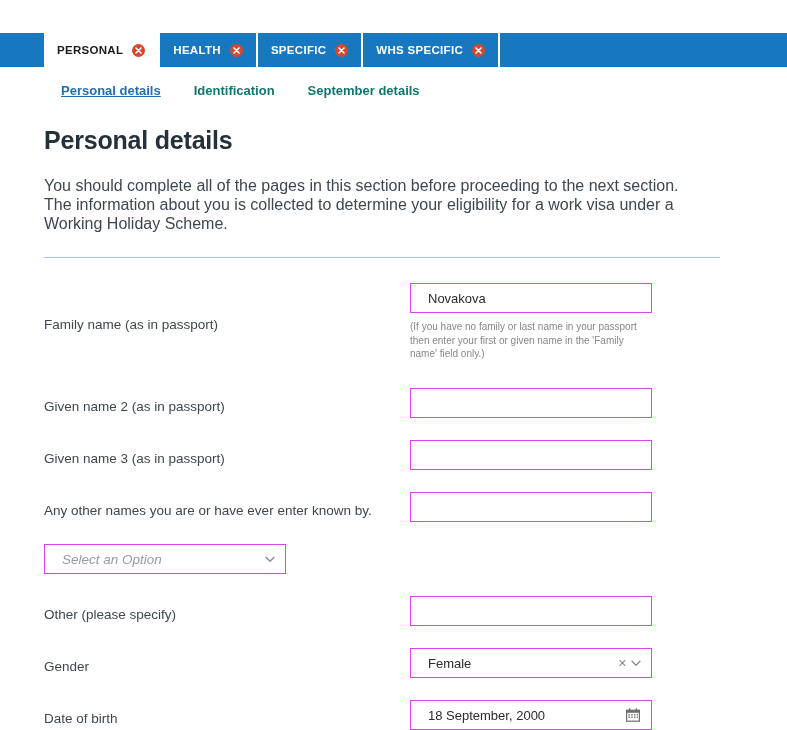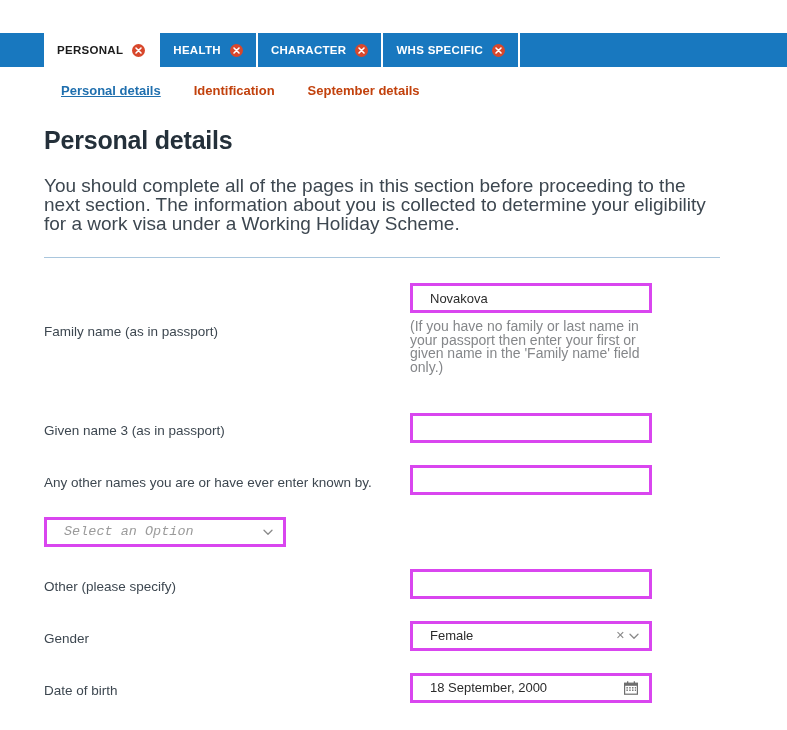--- a/index.html
+++ b/index.html
@@ -76,42 +76,42 @@
     display: flex;
     align-items: center;
     gap: 33px;
     padding: 14px 0 0 61px;
     height: 32px;
     box-sizing: border-box;
   }
   .subnav-item {
     font-size: 13px;
     font-weight: bold;
-    color: #c2410c;
+    color: #0f766e;
     cursor: pointer;
     white-space: nowrap;
   }
   .subnav-item.current {
     color: #1f6fae;
     text-decoration: underline;
   }
 
   
   #content {
     padding: 0 0 0 44px;
   }
   #page-title {
     font-size: 25px;
     font-weight: bold;
     color: #24303a;
     margin: 27px 0 0 0;
     letter-spacing: -0.2px;
   }
   #intro {
-    font-size: 19px;
+    font-size: 16px;
     line-height: 19px;
     color: #3d4750;
     margin: 21px 0 0 0;
     max-width: 663px;
   }
   #divider {
     height: 1px;
     background: #a9c6dd;
     width: 676px;
     margin: 24px 0 0 0;
@@ -134,59 +134,58 @@
     padding-top: 6px;
     line-height: 17px;
   }
   .row-field {
     flex: 0 0 242px;
   }
   .field-box {
     width: 242px;
     height: 30px;
     box-sizing: border-box;
-    border: 3px solid #d946ef;
+    border: 1px solid #d946ef;
     background: #ffffff;
     display: flex;
     align-items: center;
     padding: 0 8px 0 17px;
     font-size: 13px;
     color: #2b2b2b;
     cursor: text;
   }
   .field-box.select { cursor: pointer; }
   .field-text {
     flex: 1 1 auto;
     white-space: nowrap;
     overflow: hidden;
   }
   .field-text.placeholder {
     color: #9b9b9b;
     font-style: italic;
     font-size: 13.5px;
-    font-family: Liberation Mono, monospace;
   }
   .field-adorn {
     display: flex;
     align-items: center;
     gap: 2px;
     flex: 0 0 auto;
     color: #8a8a8a;
   }
   .clear-x {
     font-size: 11px;
     color: #8a8a8a;
     line-height: 1;
     cursor: pointer;
   }
   .chevron { display: block; }
   .cal-icon { display: block; margin-right: 2px; }
   .help-text {
     width: 242px;
-    font-size: 14px;
+    font-size: 10px;
     line-height: 13.5px;
     color: #85878a;
     margin: 7px 0 0 0;
   }
   .spacer-18 { height: 11px; }
 </style>
 </head>
 <body>
 
 <div id="top-spacer"></div>
@@ -206,21 +205,21 @@
   <div class="tab">
     <span class="tab-label">HEALTH</span>
     <span class="close-badge">
       <svg width="13" height="13" viewBox="0 0 13 13" aria-hidden="true">
         <path d="M4 4 L9 9 M9 4 L4 9" stroke="#ffffff" stroke-width="1.6" stroke-linecap="round" fill="none"></path>
       </svg>
     </span>
   </div>
 
   <div class="tab">
-    <span class="tab-label">CHARACTER</span>
+    <span class="tab-label">SPECIFIC</span>
     <span class="close-badge">
       <svg width="13" height="13" viewBox="0 0 13 13" aria-hidden="true">
         <path d="M4 4 L9 9 M9 4 L4 9" stroke="#ffffff" stroke-width="1.6" stroke-linecap="round" fill="none"></path>
       </svg>
     </span>
   </div>
 
   <div class="tab">
     <span class="tab-label">WHS SPECIFIC</span>
     <span class="close-badge">
@@ -255,20 +254,28 @@
         </div>
         <div class="help-text">(If you have no family or last name in your passport then enter your first or given name in the 'Family name' field only.)</div>
       </div>
     </div>
 
     <div class="spacer-18"></div>
 
 
     <div class="spacer-18"></div>
 
+    <div class="row">
+      <div class="row-label">Given name 2 (as in passport)</div>
+      <div class="row-field">
+        <div class="field-box">
+          <span class="field-text"></span>
+        </div>
+      </div>
+    </div>
 
     <div class="spacer-18"></div>
 
     <div class="row">
       <div class="row-label">Given name 3 (as in passport)</div>
       <div class="row-field">
         <div class="field-box">
           <span class="field-text"></span>
         </div>
       </div>

